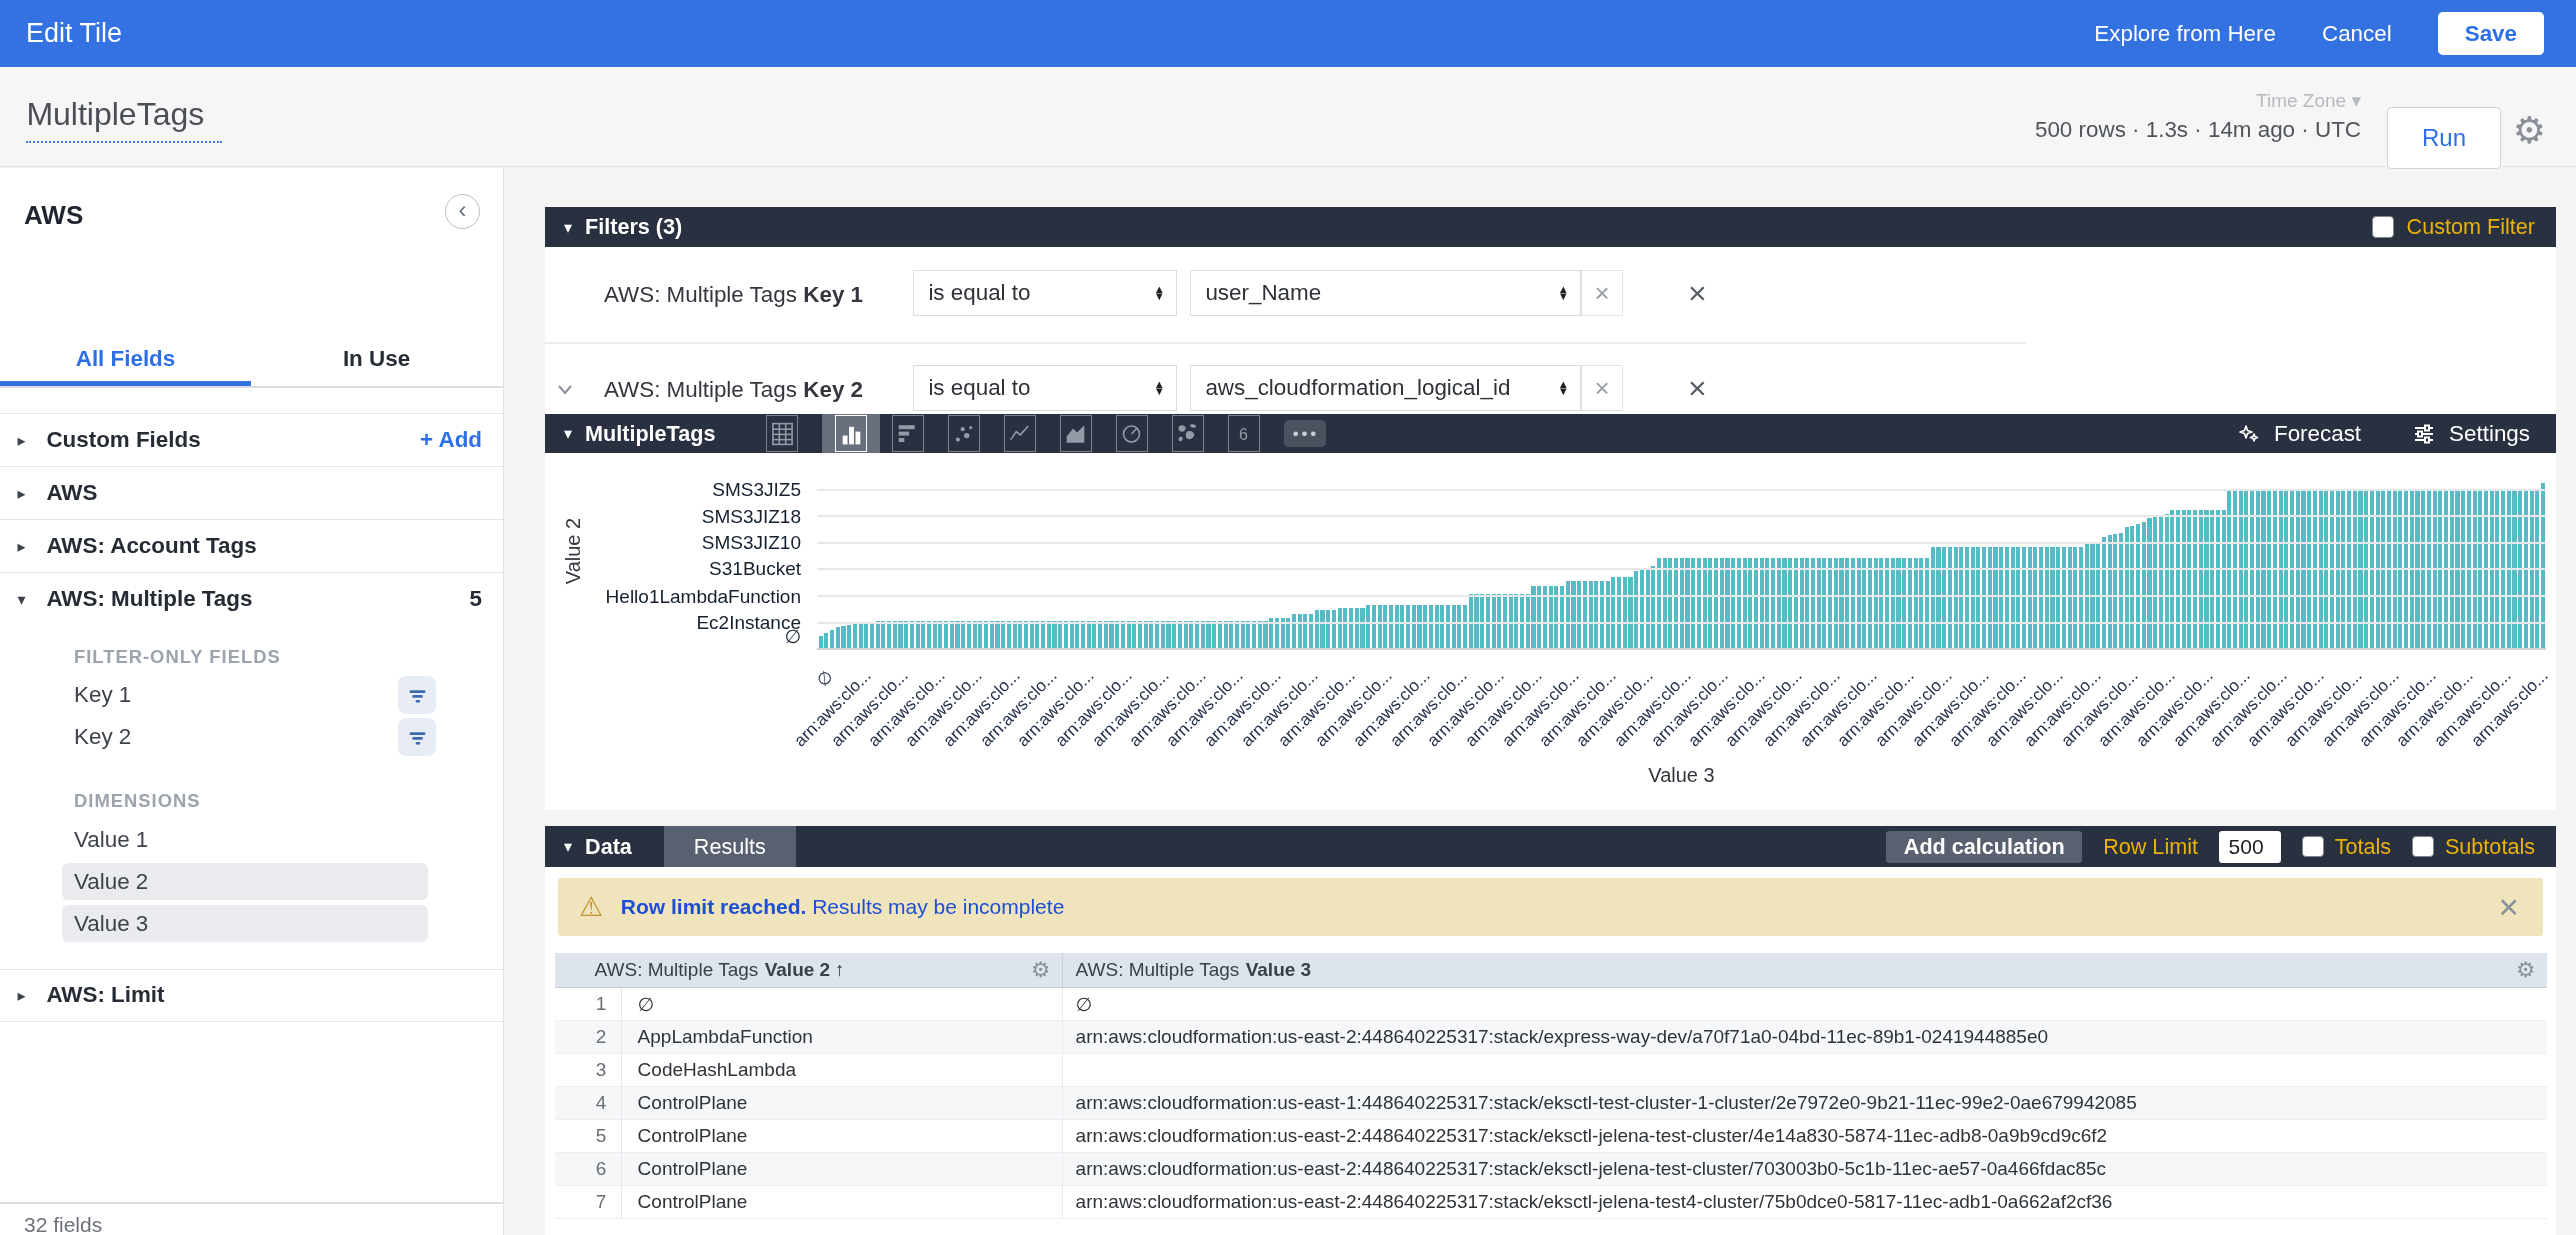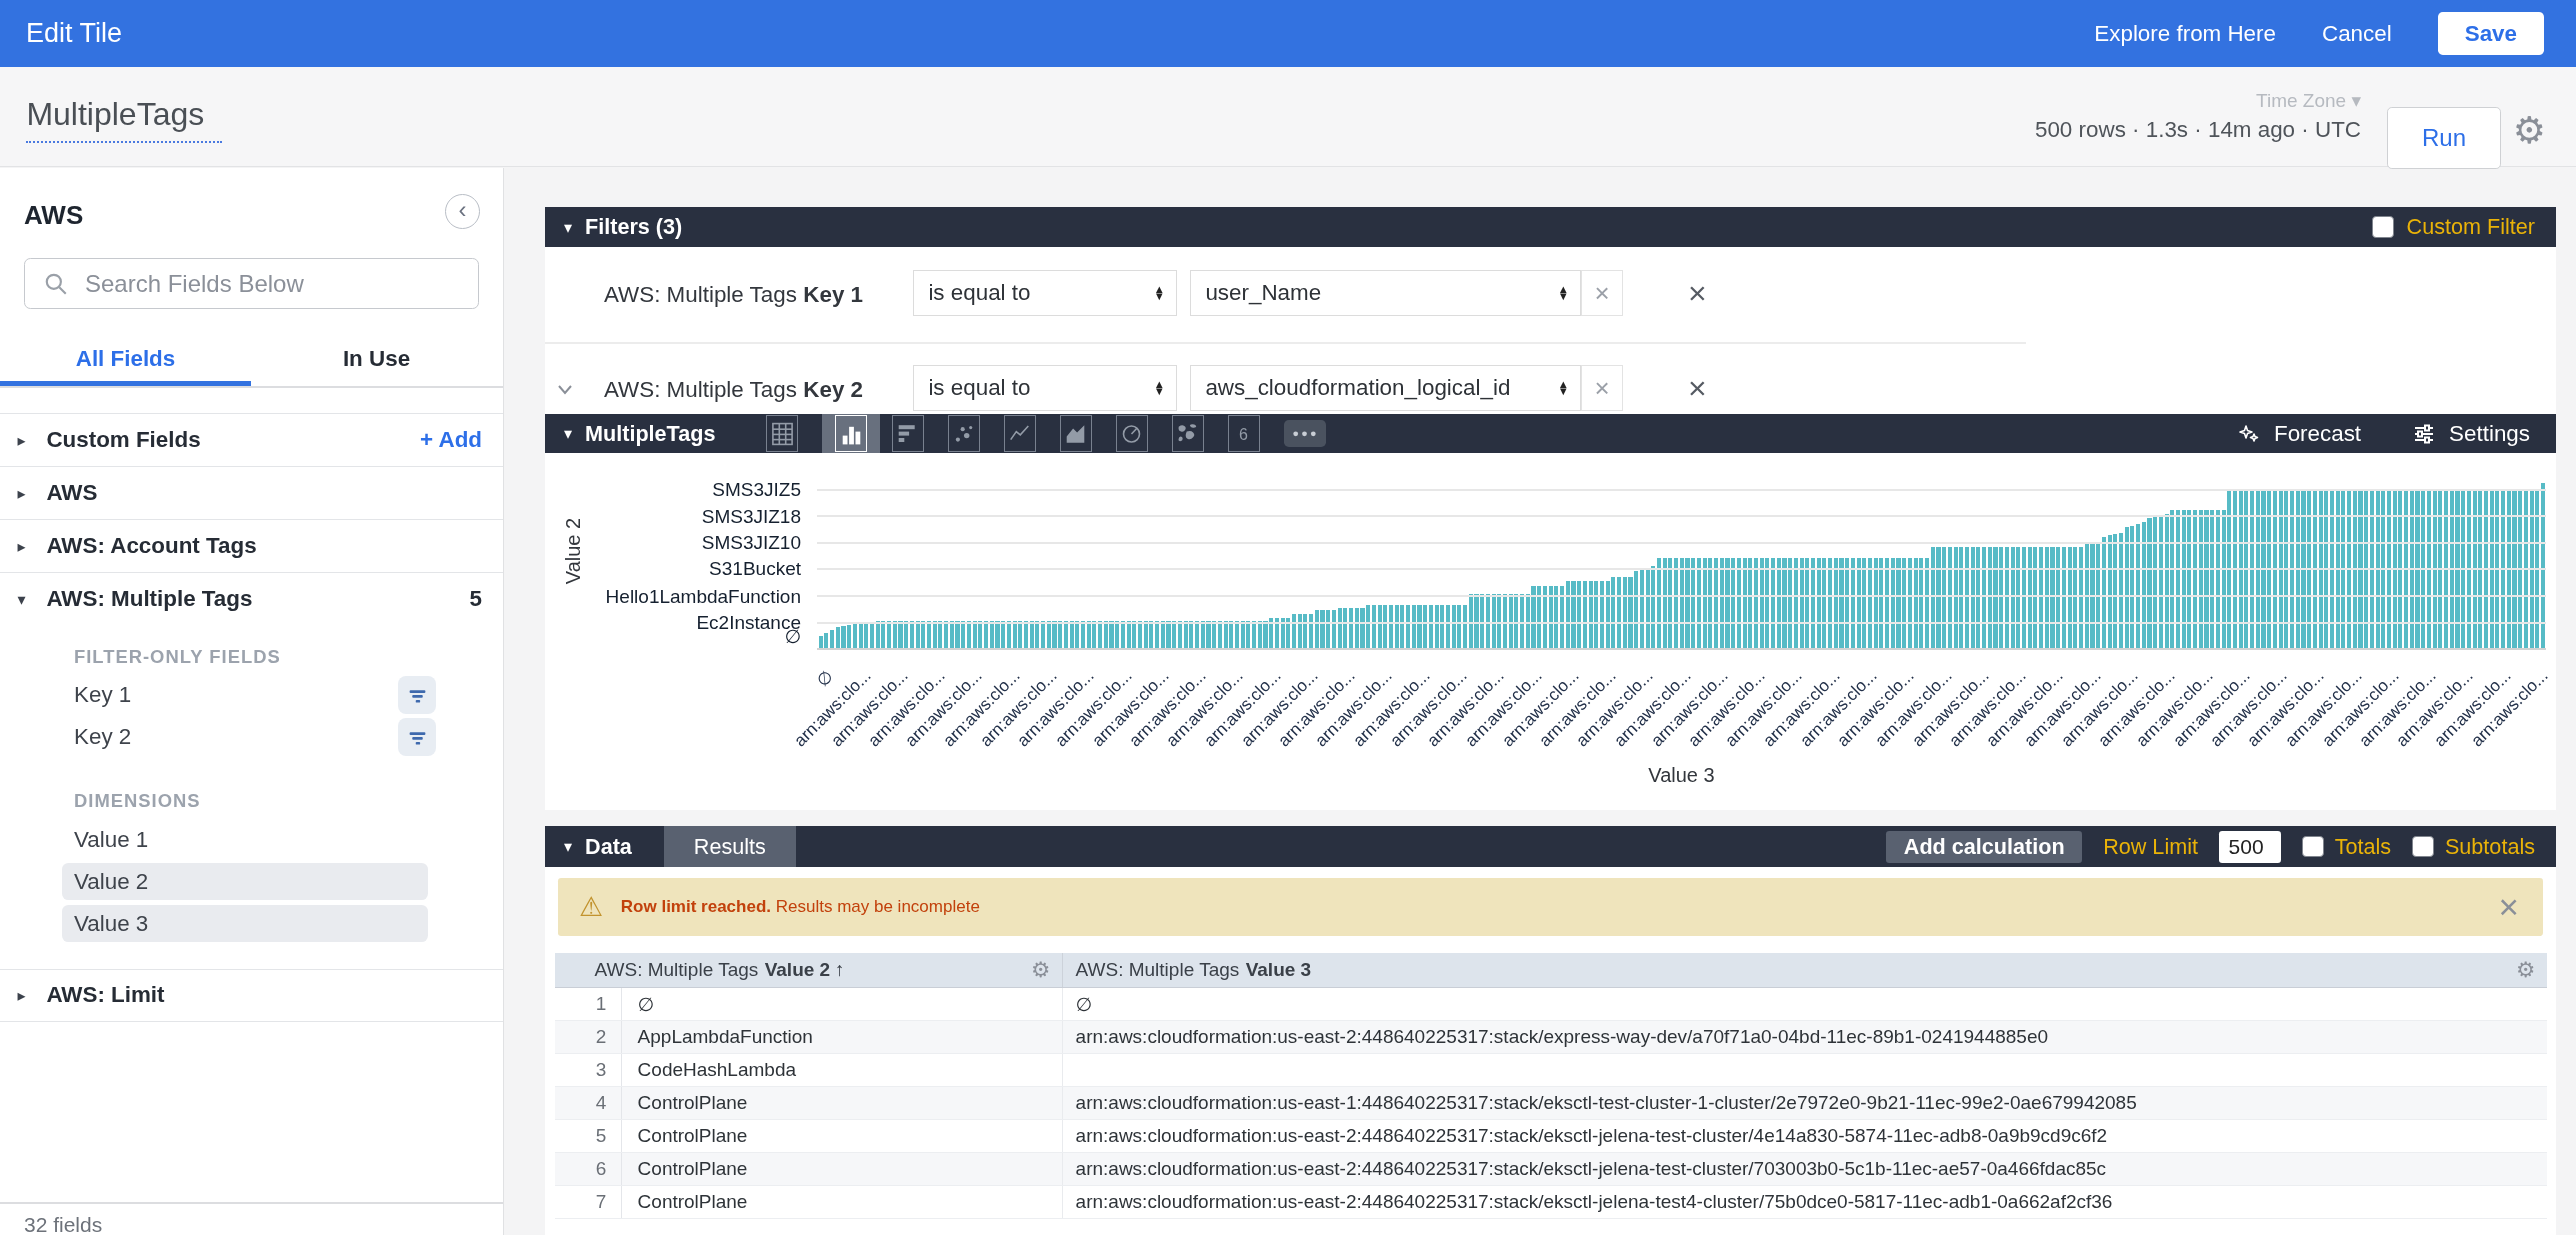--- a/index.html
+++ b/index.html
@@ -91,21 +91,21 @@
   .x-axis-title{position:absolute;left:272px;top:311px;width:1729px;text-align:center;font-size:20px;color:#33373d;}
   
   .results-tab{height:41px;background:#596170;display:flex;align-items:center;padding:0 30px;margin-left:32px;font-size:21.6px;color:#fff;}
   .data-right{margin-left:auto;display:flex;align-items:center;gap:21px;padding-right:21px;}
   .addcalc{background:#596170;border:none;border-radius:3.2px;color:#fff;font-size:21.6px;font-weight:600;height:32px;padding:0 17.6px;font-family:inherit;}
   .rowlimit-input{width:62px;height:32px;border:none;border-radius:3.2px;font-size:21px;color:#222;padding:0 0 0 9.6px;font-family:inherit;box-sizing:border-box;}
   .cb-group{display:flex;align-items:center;gap:11.2px;}
   .data-body{position:absolute;left:545px;top:867px;width:2011px;height:369px;background:#fff;}
   .warn{position:absolute;left:13px;top:11.2px;width:1985px;height:58px;background:#EFE4BC;border-radius:3.2px;display:flex;align-items:center;box-sizing:border-box;}
   .warn-icon{margin:0 17.6px 0 21px;font-size:27px;color:#C2932E;line-height:1;}
-  .warn-text{font-size:17px;color:#c2410c;}
+  .warn-text{font-size:21px;color:#1d4ed8;}
   .warn-text b{font-weight:700;}
   .warn-x{margin-left:auto;margin-right:24px;font-size:35px;color:#8a8f98;font-weight:300;}
   
   .dtable{position:absolute;left:9.6px;top:86px;width:1992px;}
   .thead{display:grid;grid-template-columns:67px 441px 1fr;height:35px;background:#DDE4EC;border-bottom:1.6px solid #c9ced6;box-sizing:border-box;}
   .th{display:flex;align-items:center;font-size:19px;color:#3A4048;position:relative;border-right:1.6px solid #ccd2da;box-sizing:border-box;}
   .th.first{grid-column:1 / span 2;padding-left:40px;}
   .th b{font-weight:700;margin:0 4.8px 0 6.4px;}
   .th .gear{position:absolute;right:11.2px;font-size:21.6px;}
   .trow{display:grid;grid-template-columns:67px 441px 1fr;height:33px;border-bottom:1.6px solid #eceef1;box-sizing:border-box;}
@@ -133,27 +133,20 @@
     <span class="q-title">MultipleTags</span>
     <div class="tz"><span>Time Zone</span> <span>▾</span></div>
     <div class="stats">500 rows · 1.3s · 14m ago · UTC</div>
     <button class="run">Run</button>
     <span class="gear big">⚙</span>
   </div>
 
   <aside class="sidebar">
     <div class="sb-header">AWS</div>
     <div class="sb-collapse">‹</div>
-    <div class="sb-search">
-      <svg width="26" height="26" viewBox="0 0 24 24">
-          <circle cx="10" cy="10" r="6.5" fill="none" stroke="#9AA0A8" stroke-width="2"></circle>
-          <line x1="15" y1="15" x2="21" y2="21" stroke="#9AA0A8" stroke-width="2"></line>
-        </svg>
-      <input type="text" placeholder="Search Fields Below" style="">
-    </div>
     <div class="sb-tabs">
       <span class="sb-tab all">All Fields</span>
       <span class="sb-tab inuse">In Use</span>
       <span class="sb-tab-underline"></span>
       <span class="sb-tabs-border"></span>
     </div>
     <div class="sb-sections">
       <div class="sec-row">
         <span class="sec-arrow">▸</span>
         <span class="sec-label">Custom Fields</span>

